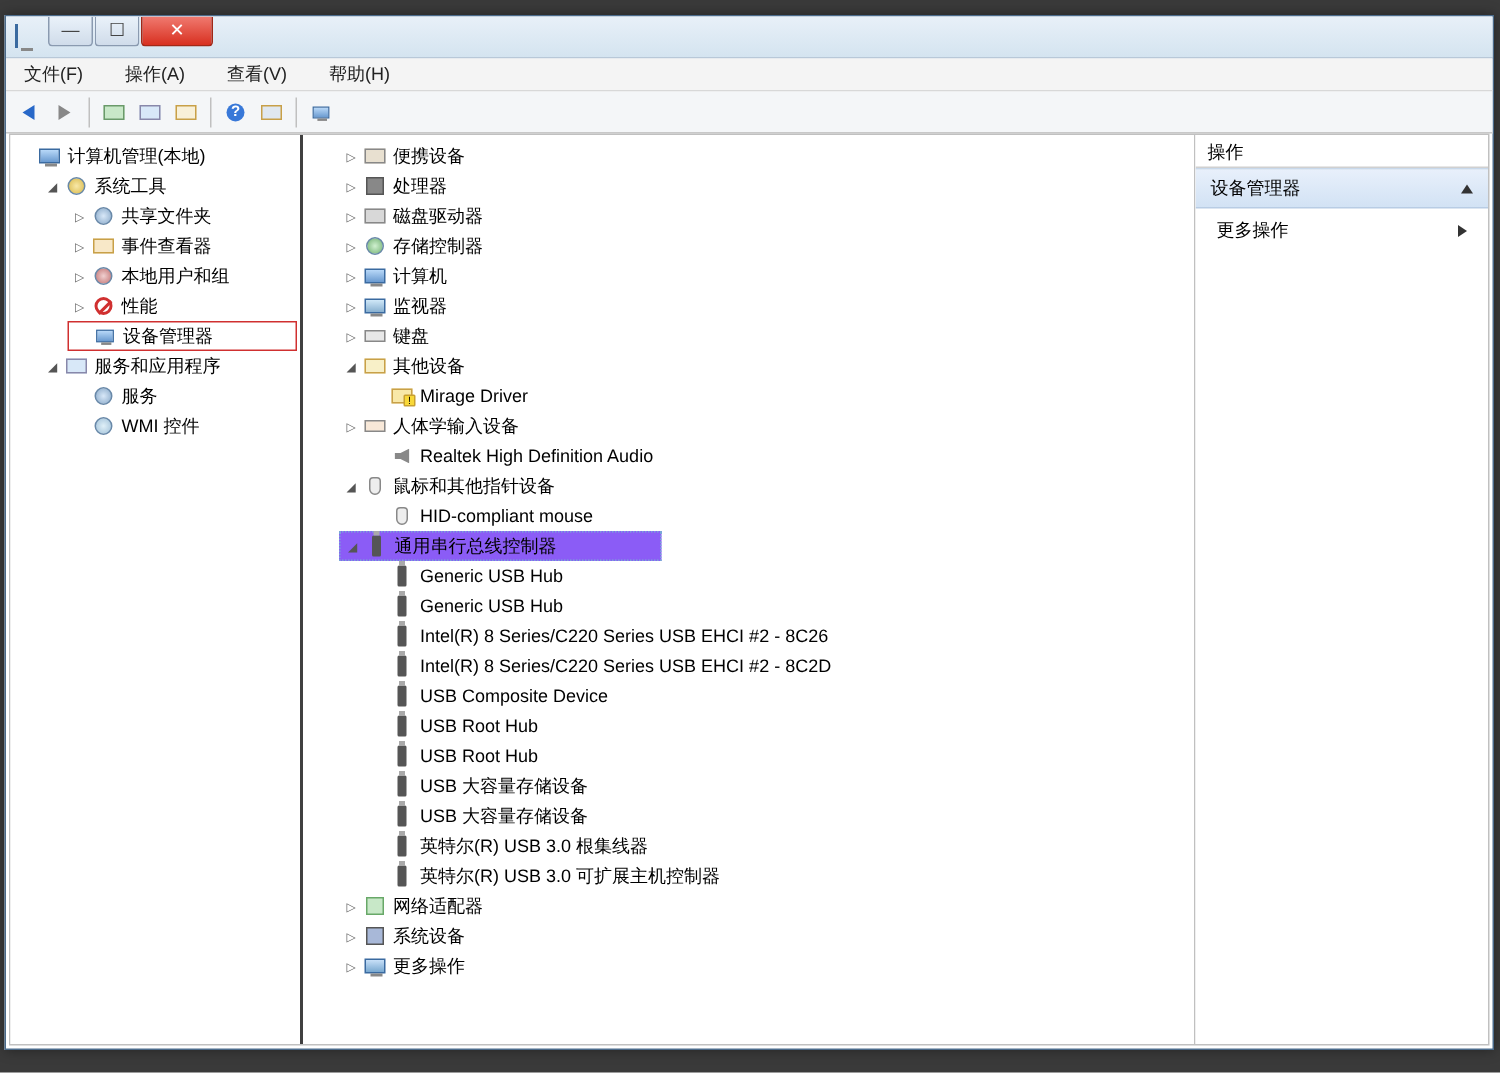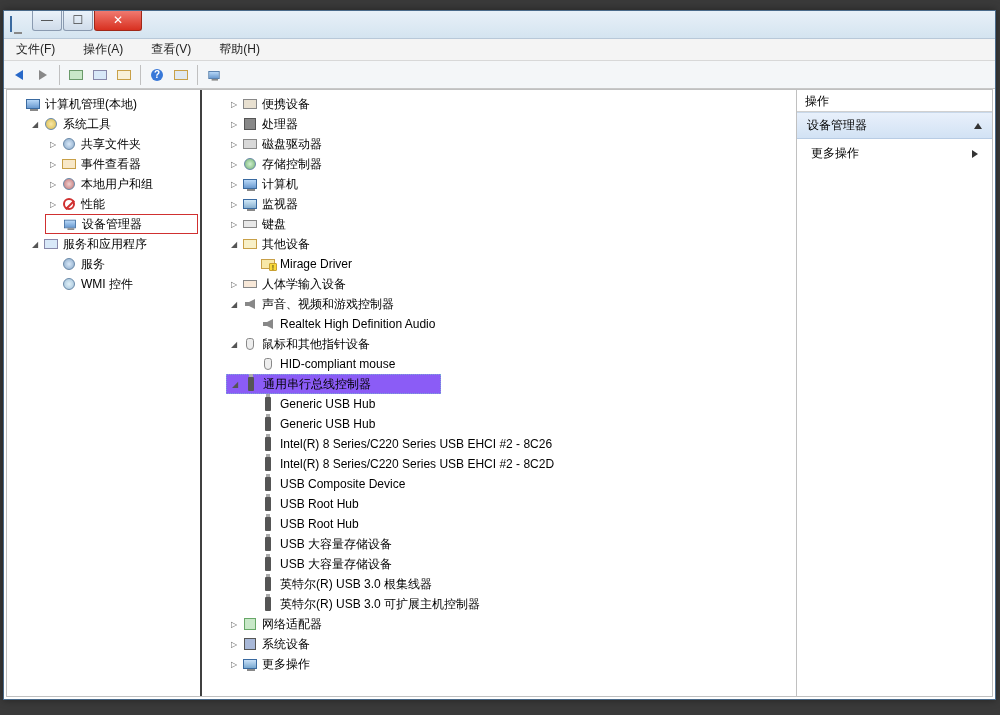--- a/index.html
+++ b/index.html
@@ -302,27 +302,20 @@
         <li>
             <div class="node">
               <span class="expander closed"></span>
               <span class="nicon">
                 <span class="i-kb" style="background:#f8e8d8"></span>
               </span>
               <span>人体学输入设备</span>
             </div>
           </li>
         <li>
-          <div class="node">
-              <span class="expander open"></span>
-              <span class="nicon">
-                <span class="i-snd"></span>
-              </span>
-              <span>声音、视频和游戏控制器</span>
-            </div>
           <ul>
               <li>
                 <div class="node">
                   <span class="expander none"></span>
                   <span class="nicon">
                     <span class="i-snd"></span>
                   </span>
                   <span>Realtek High Definition Audio</span>
                 </div>
               </li>

